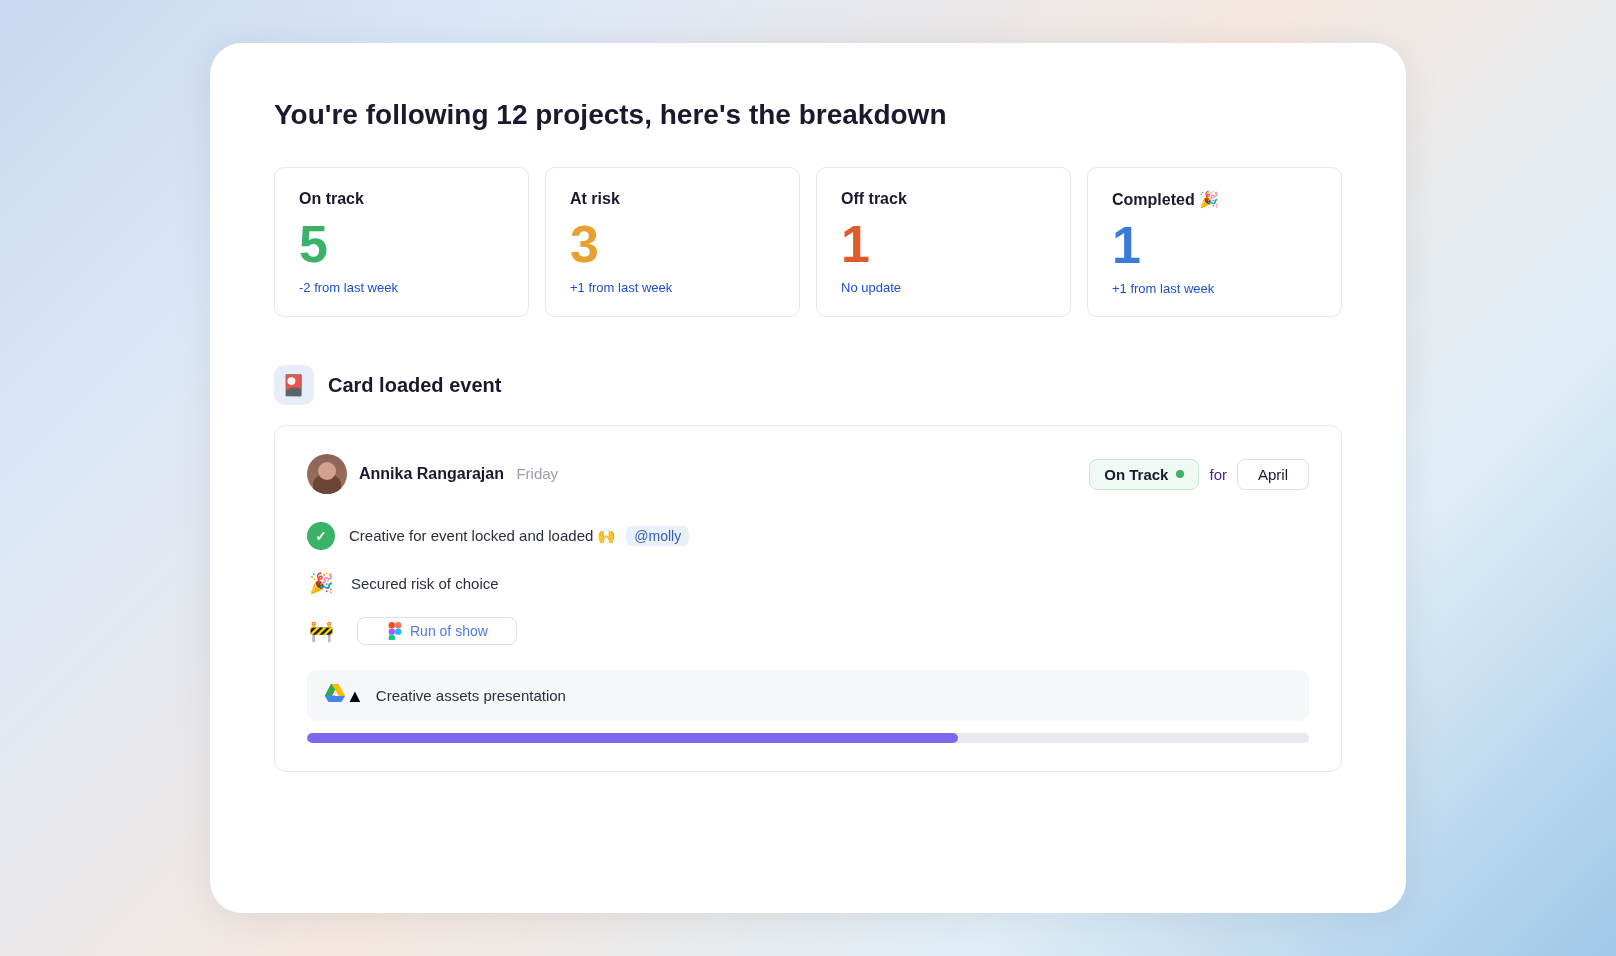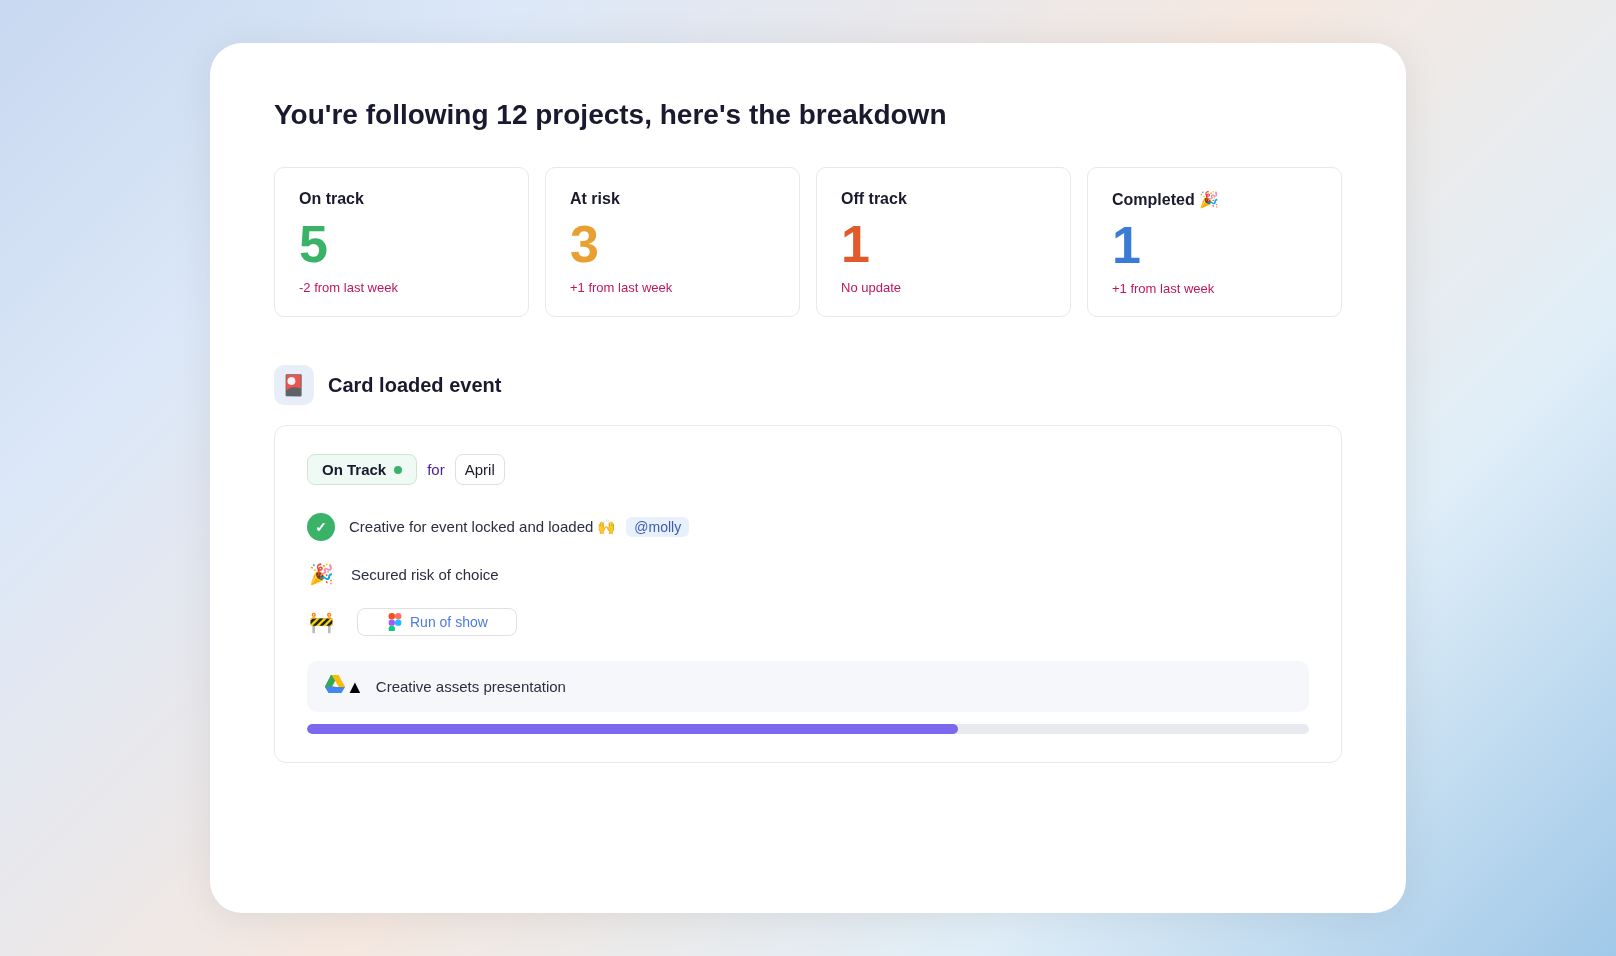--- a/index.html
+++ b/index.html
@@ -58,21 +58,21 @@
     }
 
     .stat-number.green { color: #3ab369; }
     .stat-number.orange { color: #e8a030; }
     .stat-number.red { color: #e05a2b; }
     .stat-number.dark { color: #2d3a5a; }
     .stat-number.blue { color: #3a7bd5; }
 
     .stat-change {
       font-size: 13px;
-      color: #be185d;
+      color: #1d4ed8;
     }
 
     .section-header {
       display: flex;
       align-items: center;
       gap: 14px;
       margin-bottom: 20px;
     }
 
     .section-icon {
@@ -184,21 +184,21 @@
     }
 
     .for-label {
       font-size: 15px;
       color: #4c1d95;
     }
 
     .month-badge {
       border: 1.5px solid #e0e0e0;
       border-radius: 8px;
-      padding: 6px 9px;
+      padding: 6px 20px;
       font-size: 15px;
       font-weight: 500;
       color: #1a1a2e;
       background: #fff;
     }
 
     .update-items {
       display: flex;
       flex-direction: column;
       gap: 18px;
@@ -346,20 +346,27 @@
 
   <div class="section-header">
     <div class="section-icon">
       <span>🎴</span>
     </div>
     <span class="section-title">Card loaded event</span>
   </div>
 
   <div class="update-card">
     <div class="update-header">
+      <div class="update-author">
+        <div class="avatar-img"></div>
+        <span>
+          <span class="author-name">Annika Rangarajan</span>
+          <span class="author-day">Friday</span>
+        </span>
+      </div>
       <div class="status-group">
         <div class="status-badge">
           <span>On Track</span>
           <span class="status-dot"></span>
         </div>
         <span class="for-label">for</span>
         <div class="month-badge">April</div>
       </div>
     </div>
 

